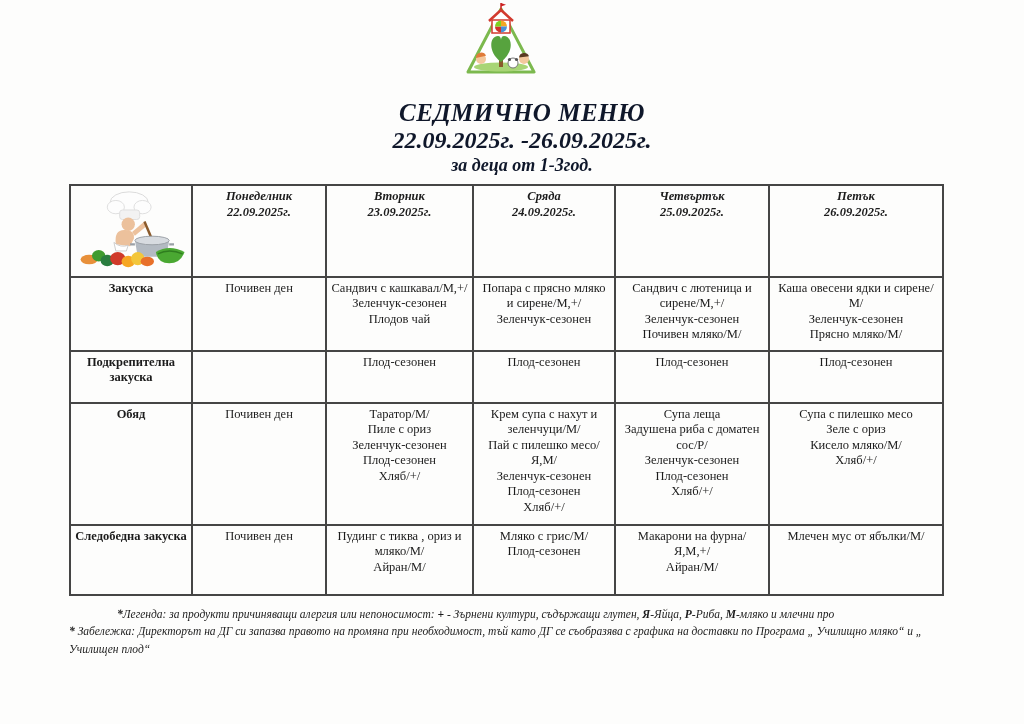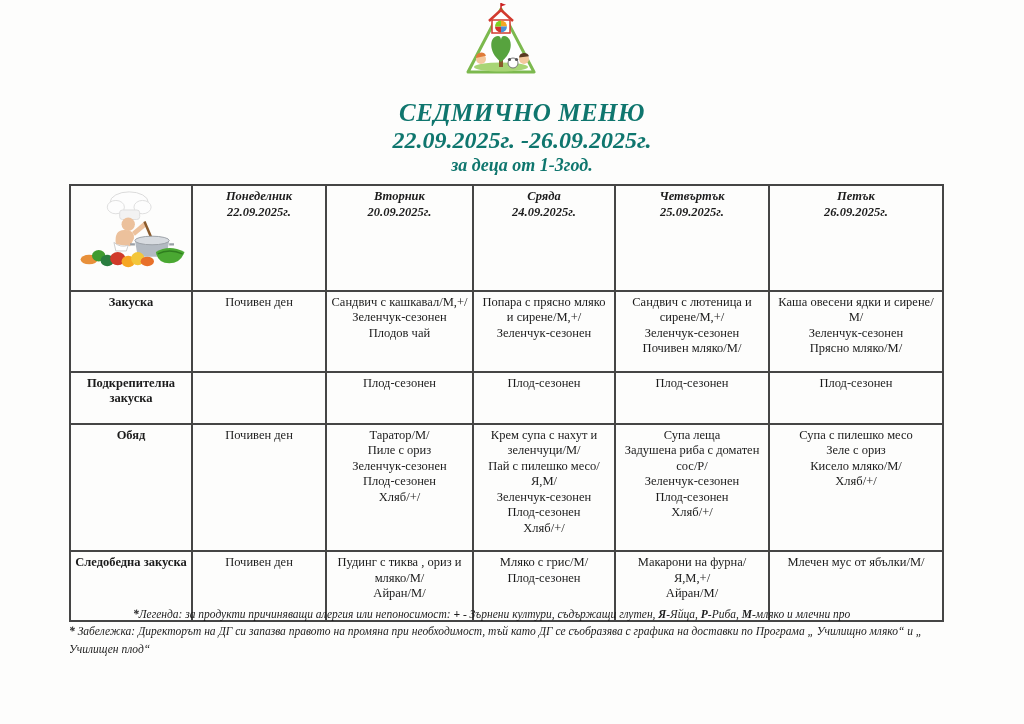--- a/index.html
+++ b/index.html
@@ -9,60 +9,60 @@
     color:#1c1c1c;
   }
   .page{position:relative;width:1024px;height:724px;background:#fdfdfc;overflow:hidden;}
 
   
   .logo{position:absolute;left:462px;top:2px;width:78px;height:78px;}
 
   
   .title-block{
     position:absolute;top:98px;left:20px;width:1004px;
-    text-align:center;color:#0f766e;
+    text-align:center;color:#0f172a;
     font-weight:bold;font-style:italic;line-height:1.16;
   }
   .title-l1{font-size:25px;letter-spacing:.5px;}
   .title-l2{font-size:24px;}
   .title-l3{font-size:18px;}
 
   
   table.menu{
     position:absolute;left:69px;top:184px;
     border-collapse:collapse;table-layout:fixed;width:873px;
   }
   table.menu col.c0{width:122px}
   table.menu col.c1{width:134px}
   table.menu col.c2{width:147px}
   table.menu col.c3{width:142px}
   table.menu col.c4{width:154px}
   table.menu col.c5{width:174px}
   table.menu th, table.menu td{
     border:2px solid #454545;
     vertical-align:top;text-align:center;
-    padding:3px 4px 14px 4px;overflow:hidden;
+    padding:3px 4px 0 4px;overflow:hidden;
     font-size:12.5px;line-height:1.24;
   }
   tr.hrow{height:88px;}
   tr.r0{height:74px;}
   tr.r1{height:52px;}
   tr.r2{height:122px;}
   tr.r3{height:70px;}
   th.day{font-weight:bold;font-style:italic;font-size:13.5px;line-height:1.35;padding-top:12px;}
   th.img-cell{padding:1px;vertical-align:middle;}
   td.row-label{font-weight:bold;font-size:13px;padding-top:4px;}
   td.menu-cell{white-space:pre-line;}
 
   
   .footnotes{
     position:absolute;left:69px;top:606px;width:890px;
     font-style:italic;font-size:11.5px;line-height:1.5;
   }
-  .fn1{margin-left:64px;}
+  .fn1{margin-left:48px;}
   .fn2{margin-left:0px;}
   .footnotes .b{font-weight:bold;}
 </style>
 </head>
 <body>
 
 <div class="page">
 
   <div class="logo">
     <svg viewBox="0 0 78 78" width="78" height="78">
@@ -142,21 +142,21 @@
             </g>
           </svg>
         </th>
 
       <th class="day">
             <div>Понеделник</div>
             <div>22.09.2025г.</div>
           </th>
           <th class="day">
             <div>Вторник</div>
-            <div>20.09.2025г.</div>
+            <div>23.09.2025г.</div>
           </th>
           <th class="day">
             <div>Сряда</div>
             <div>24.09.2025г.</div>
           </th>
           <th class="day">
             <div>Четвъртък</div>
             <div>25.09.2025г.</div>
           </th>
           <th class="day">

